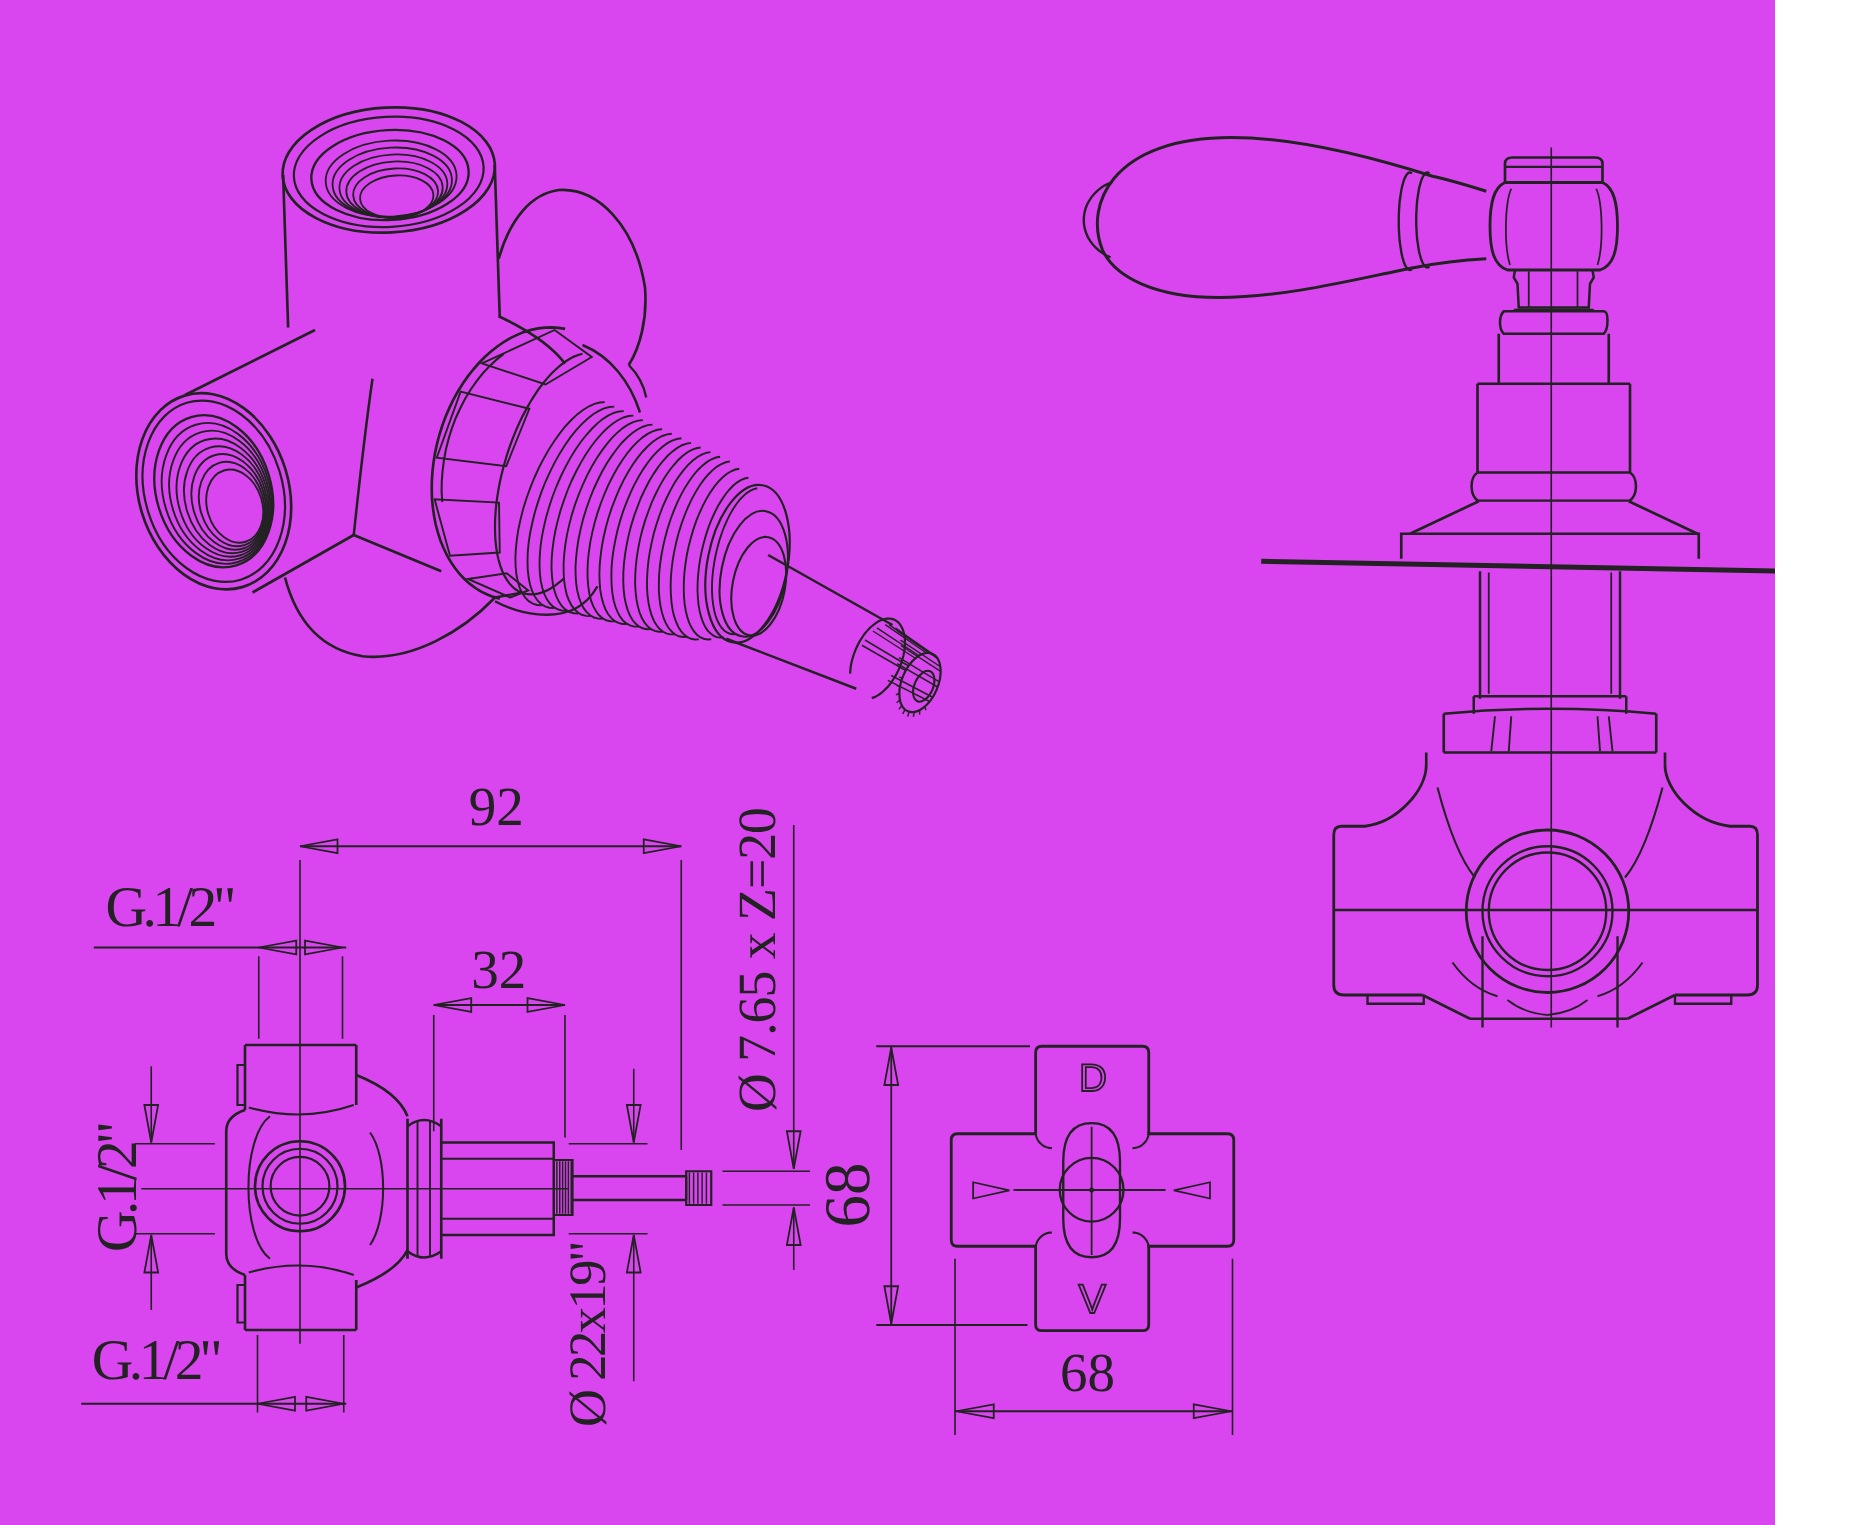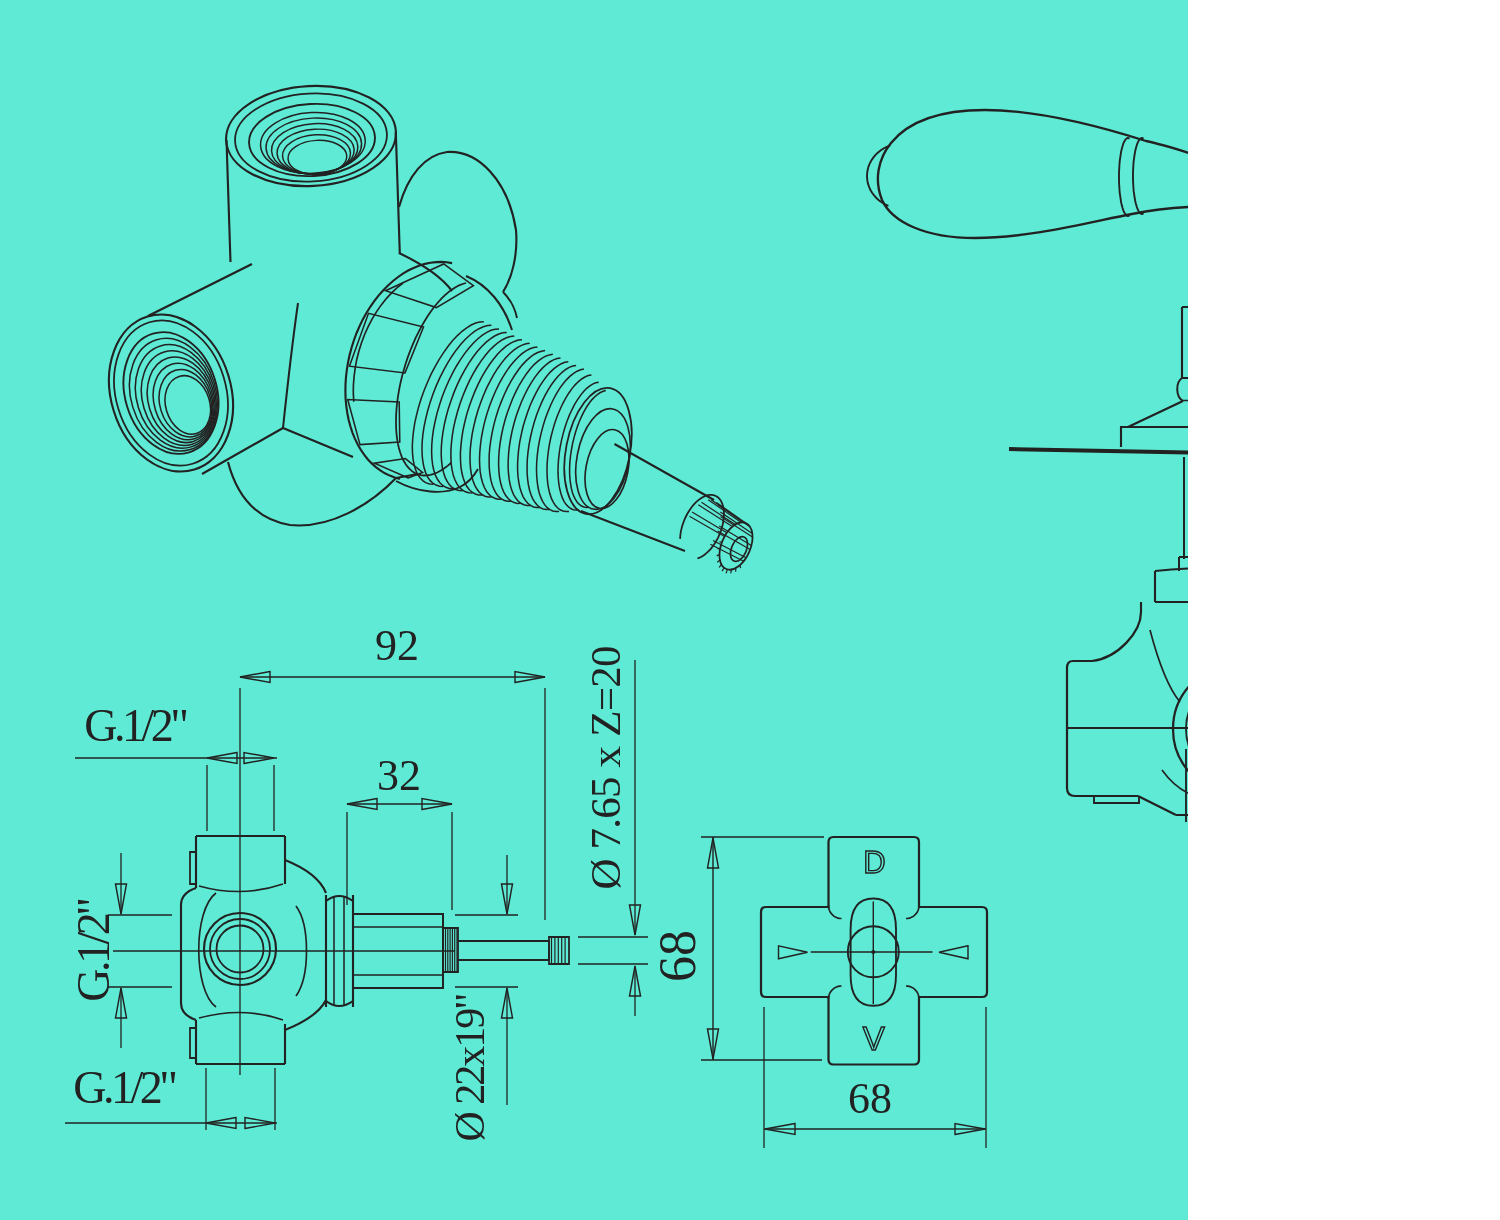--- a/index.html
+++ b/index.html
@@ -1,14 +1,14 @@
 <!DOCTYPE html>
 <html><head><meta charset="utf-8"><style>
 html,body{margin:0;padding:0;}
-#page{position:relative;width:1188px;height:1220px;background:#5eead4;overflow:hidden;}
+#page{position:relative;width:1420px;height:1220px;background:#d946ef;overflow:hidden;}
 </style></head><body>
 <div id="page">
 <svg width="1500" height="1220" viewBox="0 0 1500 1220">
 <ellipse cx="311" cy="136" rx="85" ry="50" transform="rotate(-3 311 136)" fill="none" stroke="#222222" stroke-width="2.12"></ellipse>
 <ellipse cx="311" cy="137.5" rx="76" ry="44" transform="rotate(-3 311 137.5)" fill="none" stroke="#222222" stroke-width="1.77"></ellipse>
 <ellipse cx="312" cy="140" rx="63" ry="36" transform="rotate(-3 312 140)" fill="none" stroke="#222222" stroke-width="1.89"></ellipse>
 <ellipse cx="312.9" cy="142.9" rx="52.4" ry="30.391999999999996" transform="rotate(-3 312.9 142.9)" fill="none" stroke="#222222" stroke-width="1.47"></ellipse>
 <ellipse cx="313.8" cy="145.8" rx="47.8" ry="27.723999999999997" transform="rotate(-3 313.8 145.8)" fill="none" stroke="#222222" stroke-width="1.47"></ellipse>
 <ellipse cx="314.7" cy="148.7" rx="43.2" ry="25.056" transform="rotate(-3 314.7 148.7)" fill="none" stroke="#222222" stroke-width="1.47"></ellipse>
 <ellipse cx="315.6" cy="151.6" rx="38.6" ry="22.387999999999998" transform="rotate(-3 315.6 151.6)" fill="none" stroke="#222222" stroke-width="1.47"></ellipse>

